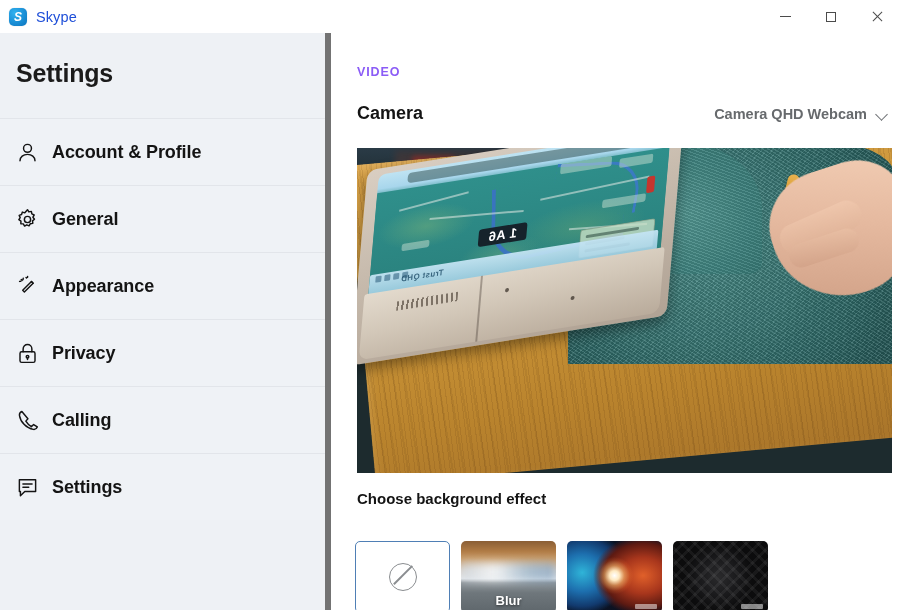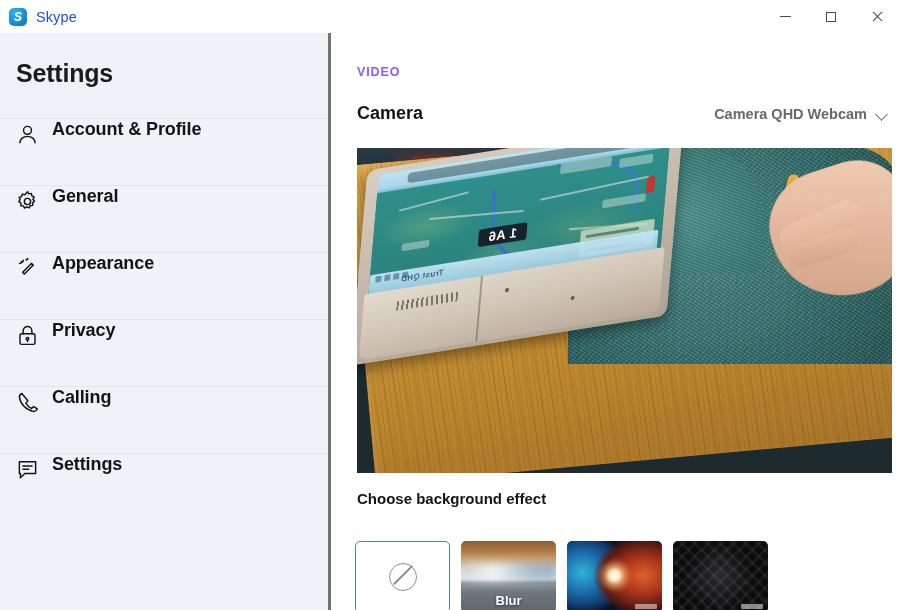--- a/index.html
+++ b/index.html
@@ -99,40 +99,40 @@
   .glyph-close::before { transform: rotate(45deg); }
   .glyph-close::after  { transform: rotate(-45deg); }
 
   
   .sidebar {
     position: absolute;
     top: 33px; left: 0;
     width: 331px;
     height: 577px;
     background: #eef1f5;
-    border-right: 3px solid #737373;
+    border-right: 6px solid #737373;
     box-sizing: border-box;
     overflow: hidden;
   }
   .settings-heading {
     font-size: 25px;
     font-weight: bold;
     color: #1b1b1b;
     padding: 28px 0 0 16px;
     letter-spacing: -0.2px;
     line-height: 1;
   }
   .nav-list {
     margin-top: 32px;
   }
   .nav-item {
     position: relative;
     height: 67px;
     display: flex;
-    align-items: flex-start;
+    align-items: center;
     padding-left: 10px;
     box-sizing: border-box;
     border-top: 1px solid #e2e5ea;
     background: #eff2f6;
   }
   .nav-item:first-child { border-top: 1px solid #e2e5ea; }
   .nav-item.selected {
     background: #c5e9fb;
     border-top-color: #c5e9fb;
   }

